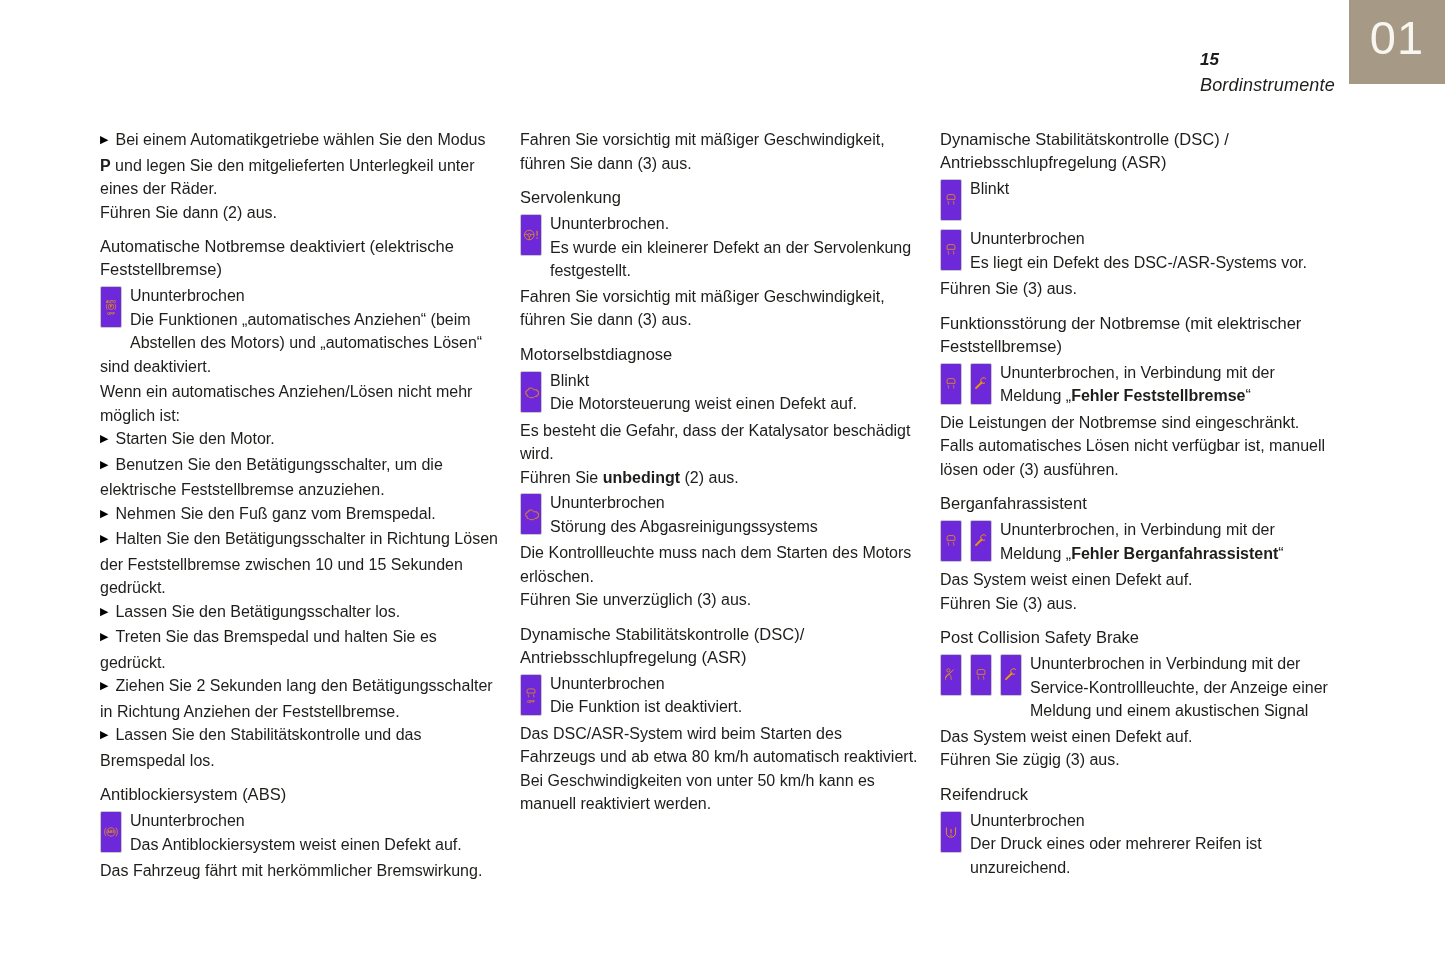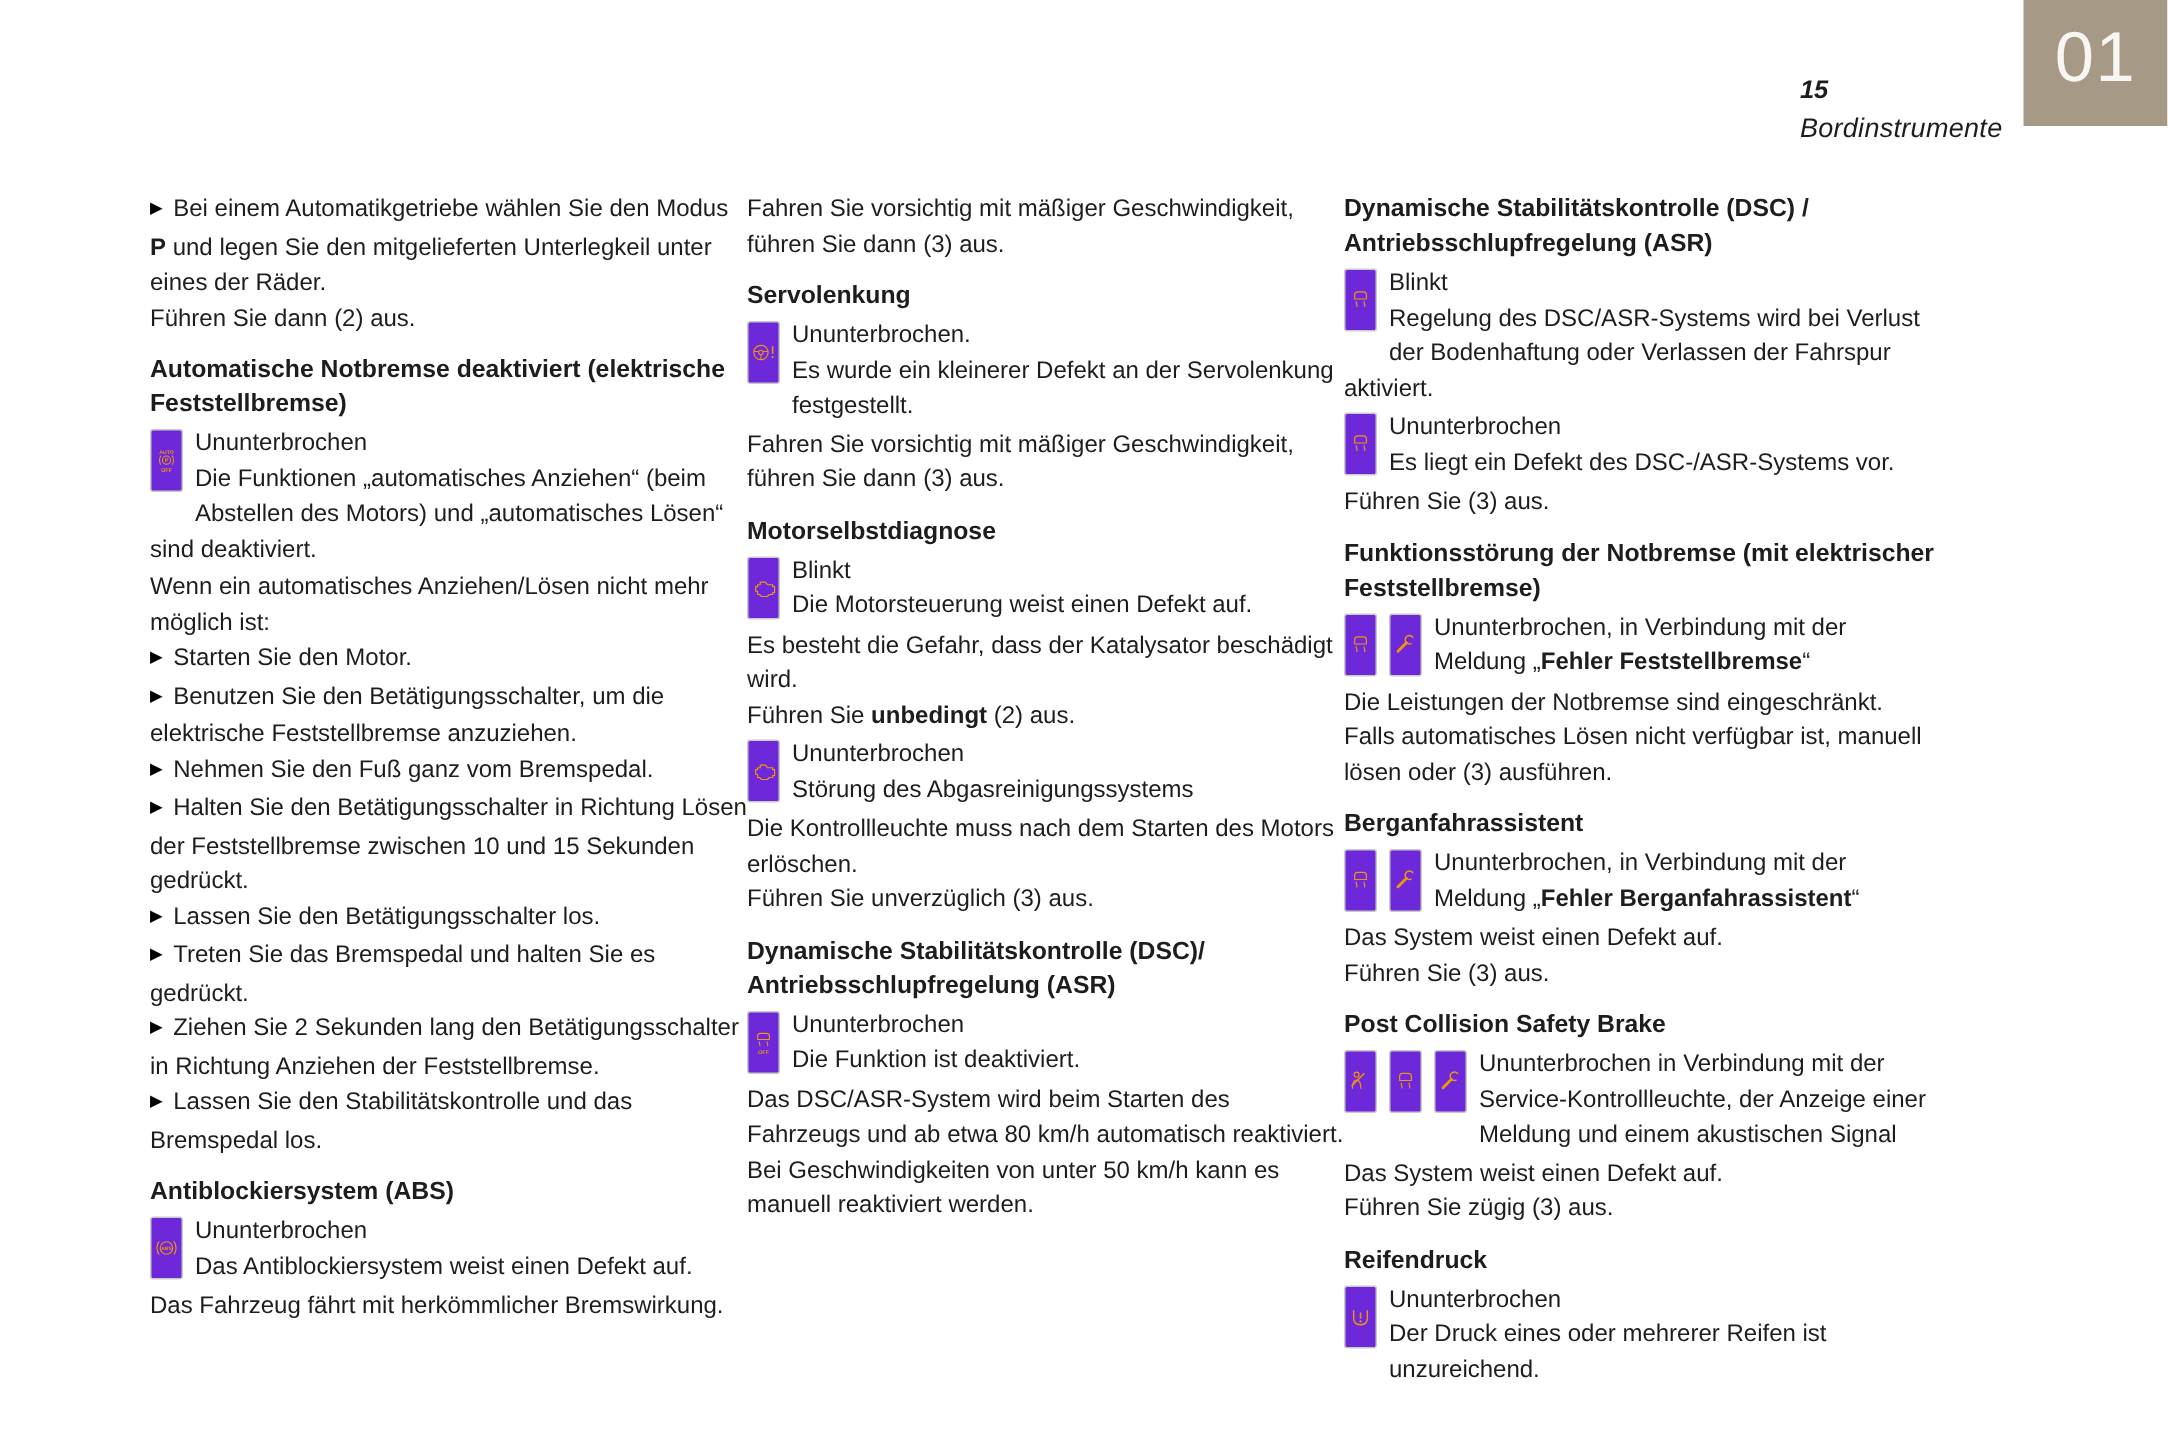--- a/index.html
+++ b/index.html
@@ -21,24 +21,24 @@
     display:block; margin-top:10px;
     font-size:47px; font-weight:400;
     color:var(--tabnum,#f8f6f1);
     letter-spacing:1px;
   }
   .page-meta { position:absolute; top:50px; right:110px; text-align:left;font-style:italic; }
   .page-number { font-size:17px; font-weight:700; margin-bottom:5px; }
   .section-title { font-size:18px; font-weight:400; letter-spacing:0.2px; }
   .columns {
     position:absolute; left:100px; top:128px;
-    display:flex; 
+    display:flex; gap:22px;
   }
   .column { width:398px; font-size:16px; line-height:23.5px; }
-  .heading { font-weight:700; font-size:16.5px; line-height:23px; margin:11px 0 3px; }
+  .heading { font-weight:400; font-size:16.5px; line-height:23px; margin:11px 0 3px; }
   .column > :first-child { margin-top:0; }
   .bullet .marker { font-size:11px; margin-right:7px; position:relative; top:-2px; color:#000; }
   .bold { font-weight:700; }
   .indicator { margin:2px 0; }
   .icon-box {
     float:left;
     width:22px; height:42px;
     border:1px solid #c9c9c9; border-radius:2px;
     background:#6d28d9;
     margin:2px 8px 4px 0;
@@ -171,21 +171,20 @@
         <div class="heading">Dynamische Stabilitätskontrolle (DSC) / Antriebsschlupfregelung (ASR)</div>
         <div class="indicator">
           <span class="icon-box">
             <svg viewBox="0 0 46 42">
               <path d="M14 19.5 v-6.5 q0-4.5 4.5-4.5 h9 q4.5 0 4.5 4.5 v6.5 z" stroke-width="1.8" stroke-linejoin="round" fill="none" stroke="currentColor"></path>
               <path d="M17 23 c-2.8 2.2 2.8 5 0 8.5" stroke-width="1.8" fill="none" stroke="currentColor"></path>
               <path d="M29 23 c-2.8 2.2 2.8 5 0 8.5" stroke-width="1.8" fill="none" stroke="currentColor"></path>
             </svg>
           </span>
           <div class="status">Blinkt</div>
-          <div class="para"><span>Regelung des DSC/ASR-Systems wird bei Verlust der Bodenhaftung oder Verlassen der Fahrspur aktiviert.</span></div>
           <div class="clear"></div>
         </div>
         <div class="indicator">
           <span class="icon-box">
             <svg viewBox="0 0 46 42">
               <path d="M14 19.5 v-6.5 q0-4.5 4.5-4.5 h9 q4.5 0 4.5 4.5 v6.5 z" stroke-width="1.8" stroke-linejoin="round" fill="none" stroke="currentColor"></path>
               <path d="M17 23 c-2.8 2.2 2.8 5 0 8.5" stroke-width="1.8" fill="none" stroke="currentColor"></path>
               <path d="M29 23 c-2.8 2.2 2.8 5 0 8.5" stroke-width="1.8" fill="none" stroke="currentColor"></path>
             </svg>
           </span>

